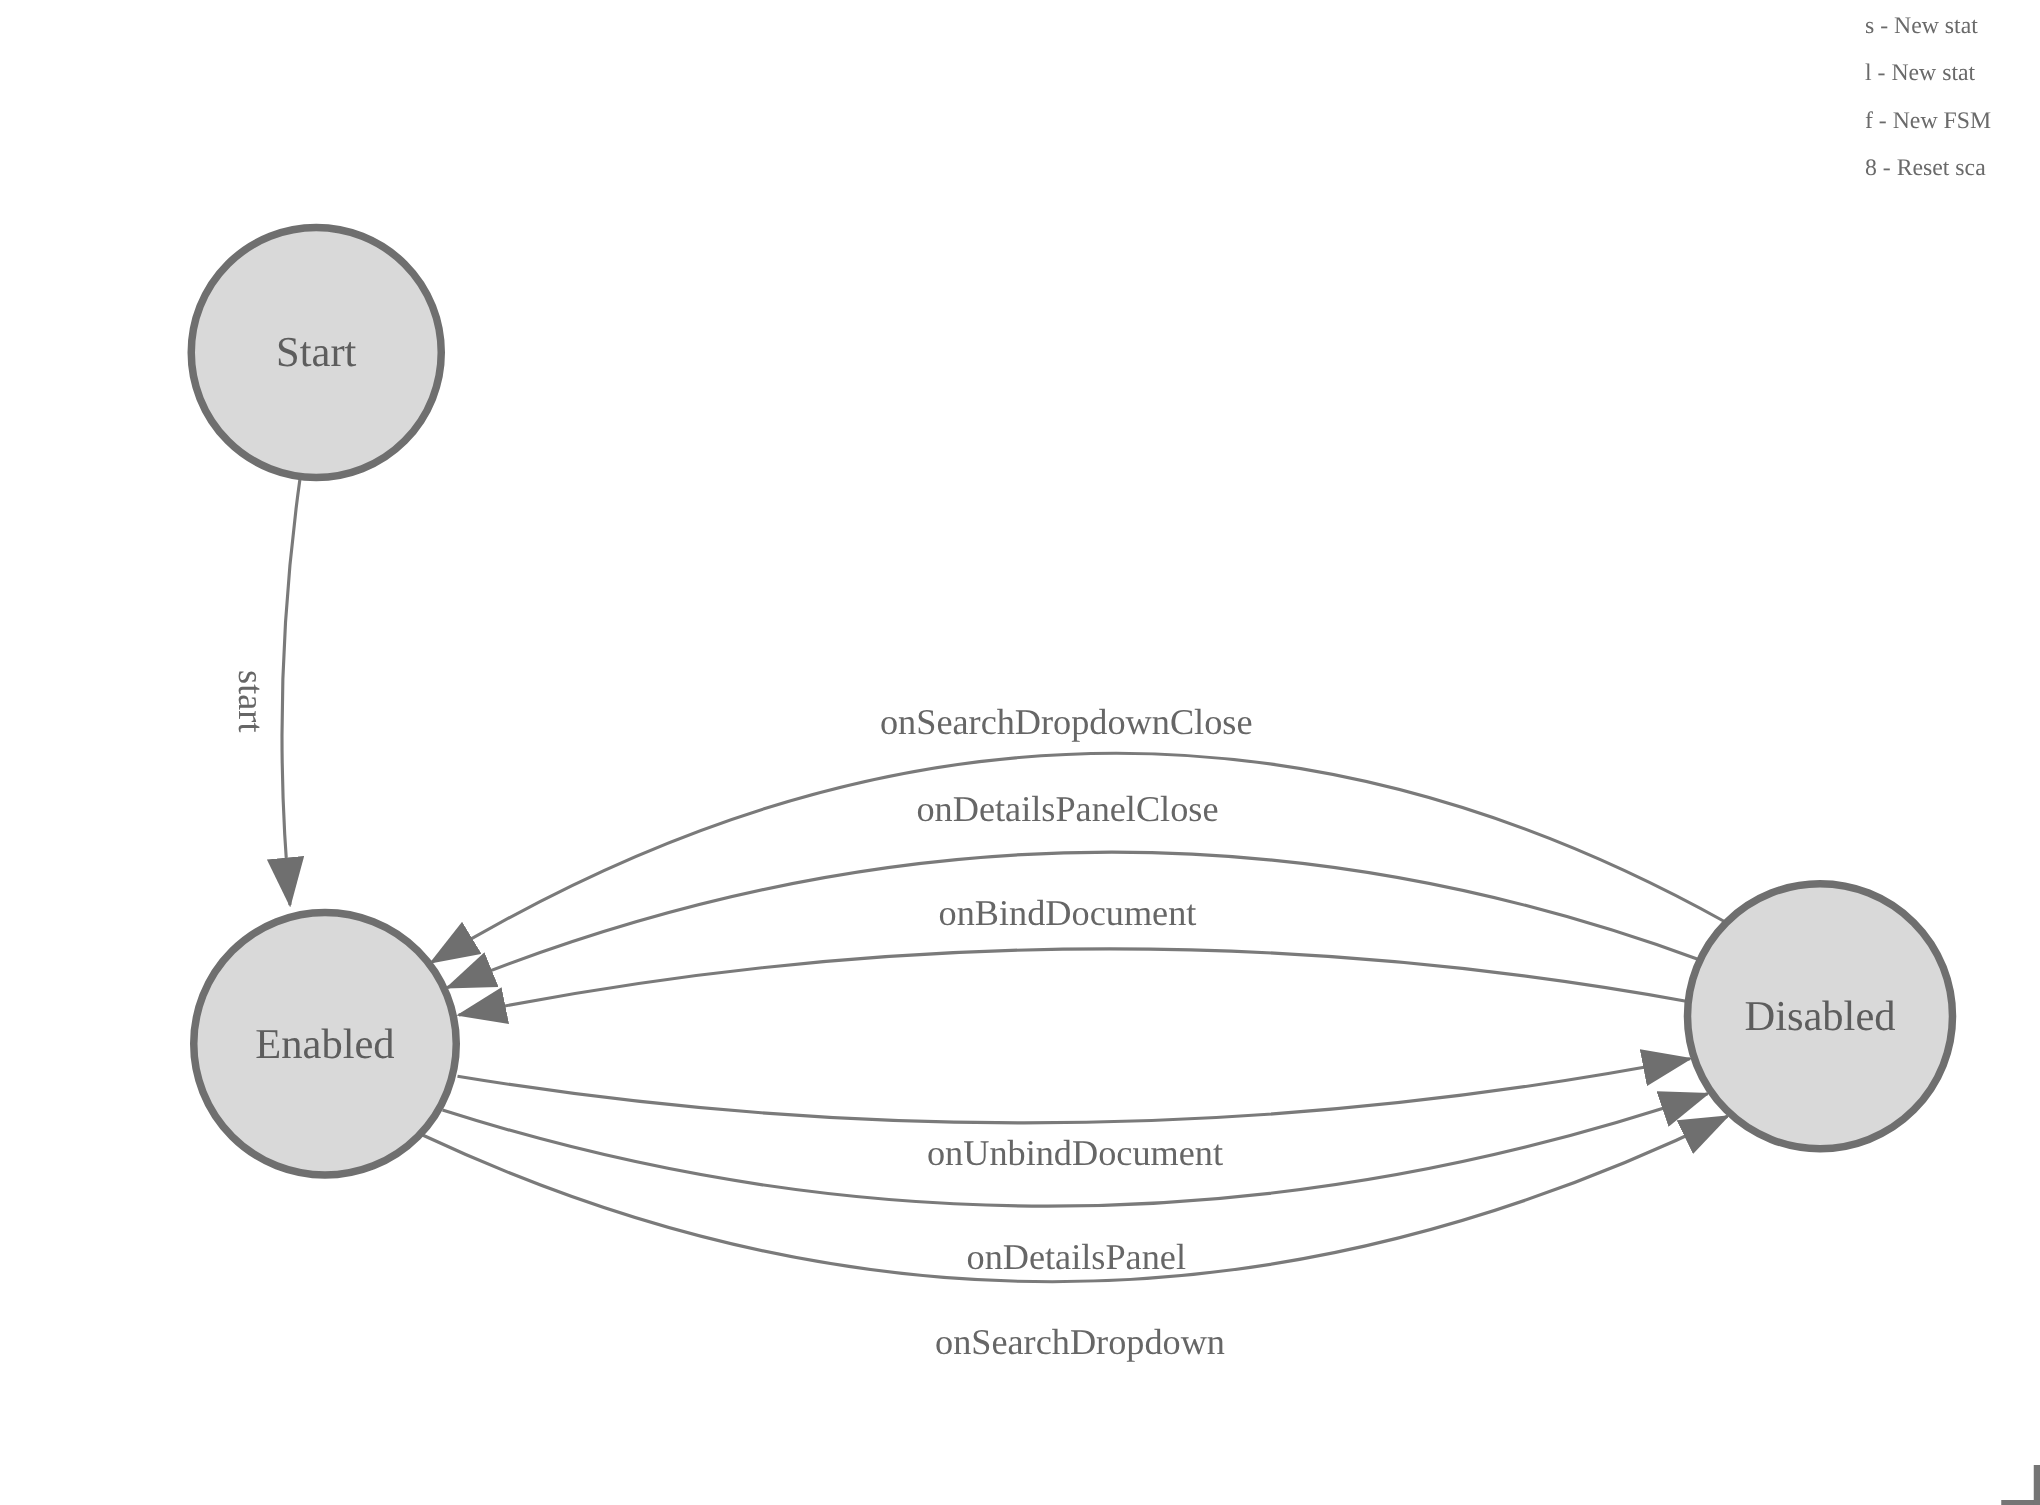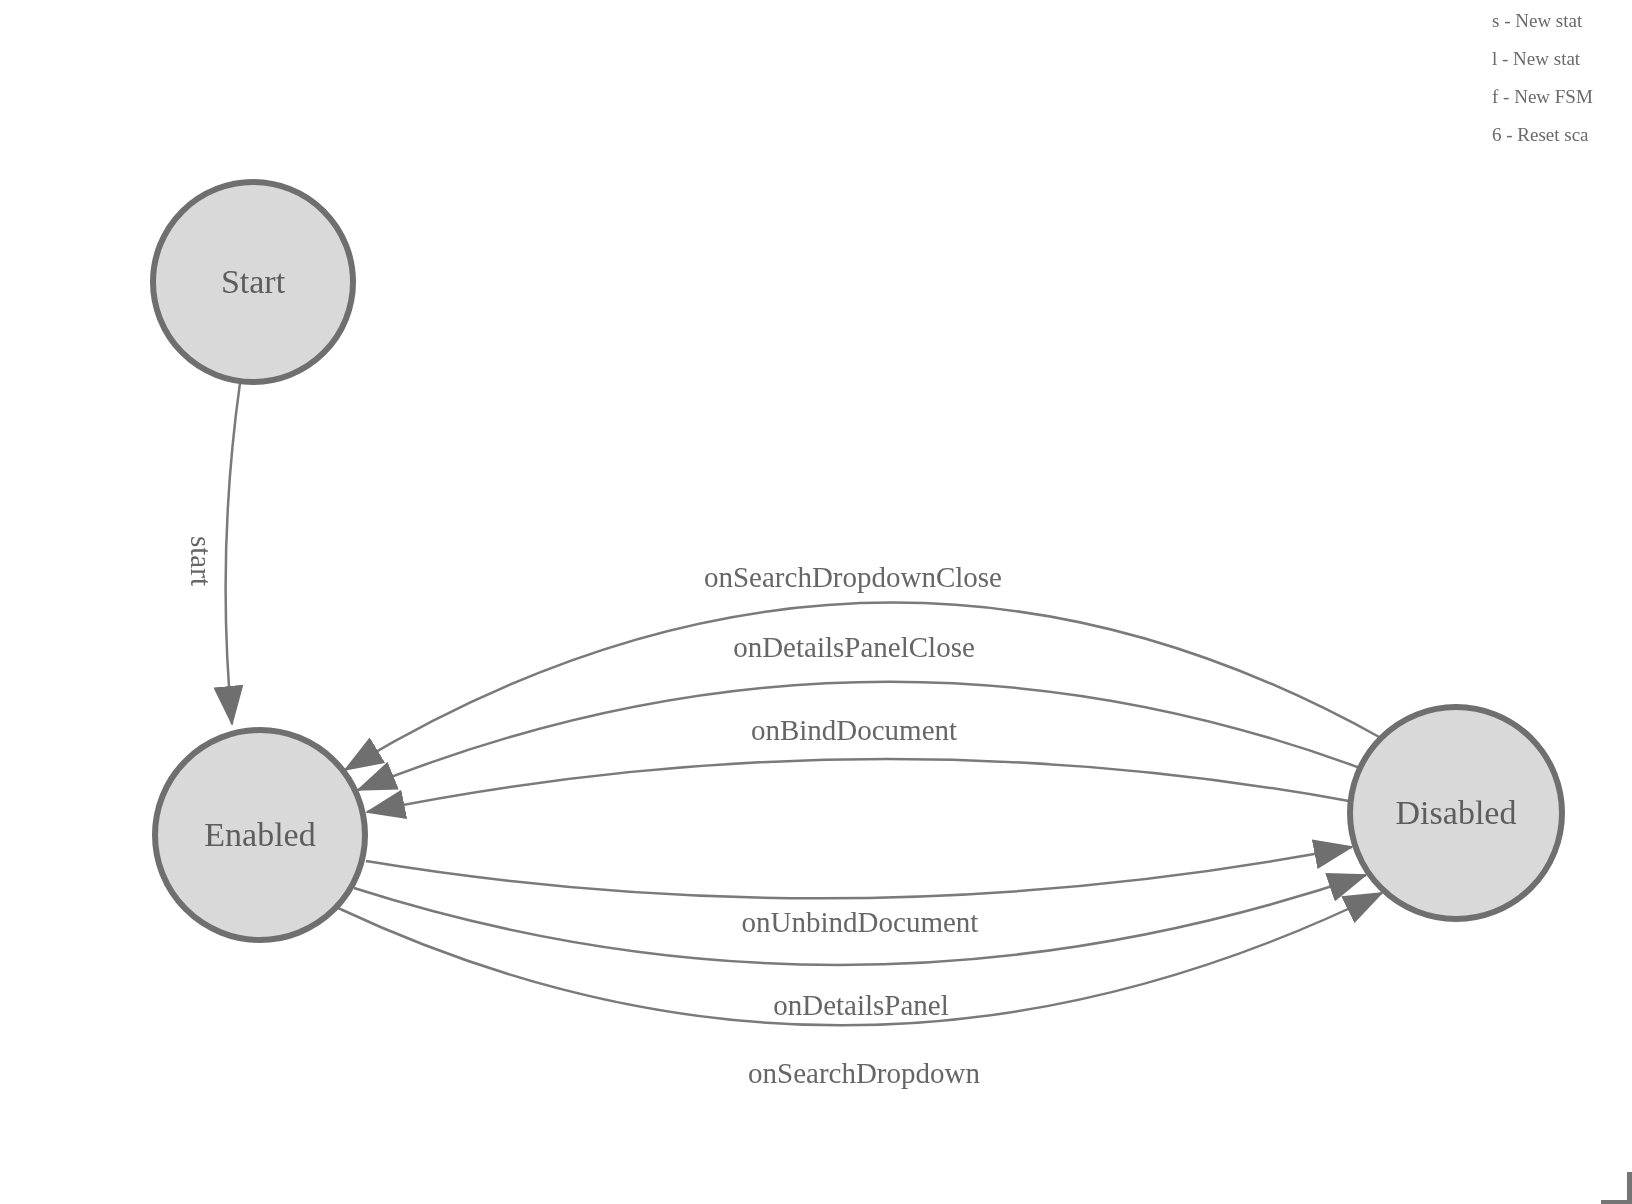--- a/index.html
+++ b/index.html
@@ -114,18 +114,18 @@
         <circle class="state-circle" cx="1456" cy="813" r="106" fill="#d9d9d9"></circle>
         <text class="state-label" x="1456" y="824" text-anchor="middle">Disabled</text>
       </g>
     </g>
   </svg>
 
   <div class="legend">
     <div class="legend-row">s - New stat</div>
     <div class="legend-row">l - New stat</div>
     <div class="legend-row">f - New FSM</div>
-    <div class="legend-row">6 - Reset sca</div>
+    <div class="legend-row">8 - Reset sca</div>
   </div>
 
   <div class="corner-bracket"></div>
 
 </div>
 
 </body></html>

